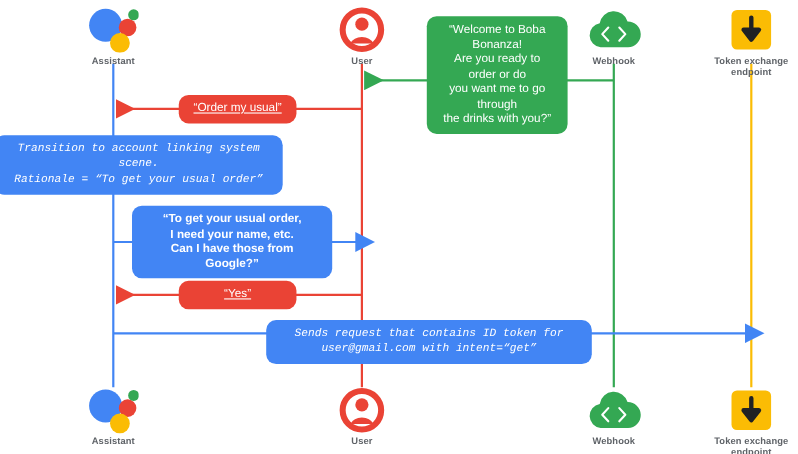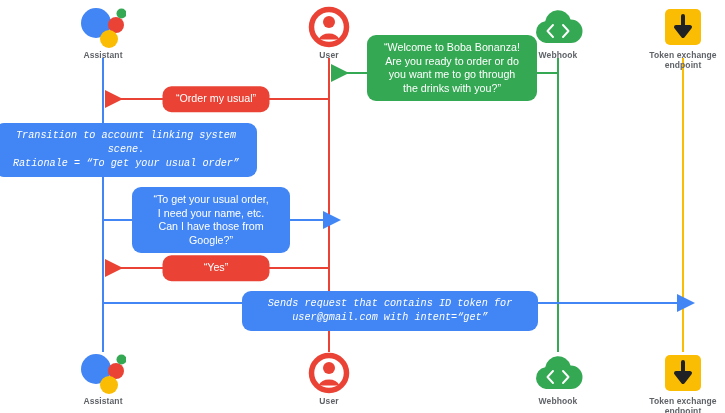--- a/index.html
+++ b/index.html
@@ -51,21 +51,21 @@
     border-radius: 9px;
     color: #ffffff;
     text-align: center;
     padding: 6px 11px;
     line-height: 13.5px;
     white-space: pre-line;
   }
   .msg.sans   { font-family: "Liberation Sans", sans-serif; font-size: 10.7px; }
   .msg.mono   { font-family: "Liberation Mono", monospace; font-style: italic; font-size: 10.2px; line-height: 14px; }
   .msg.green  { background: #34A853; }
-  .msg.red    { background: #EA4335; }
+  .msg.red    { background: #EA4335; text-decoration: underline; }
   .msg.blue   { background: #4285F4; }
 
   .centered { transform: translate(-50%, -50%); }
 </style>
 </head>
 <body>
 
 <div id="canvas">
 
   <svg id="svg-layer" viewBox="0 0 725 413">
@@ -187,31 +187,31 @@
         <rect x="2" y="2" width="36" height="36" rx="5" fill="#FBBC04"></rect>
         <path d="M20,9 L20,22 M13,20 L20,29 L27,20 Z" fill="#202124" stroke="#202124" stroke-width="4" stroke-linejoin="round" stroke-linecap="round"></path>
       </svg>
     </div>
     <div class="actor-label">
       <span>Token exchange</span><br>
       <span>endpoint</span>
     </div>
   </div>
 
-  <div class="msg sans green centered" style="left:452px; top:68px; width:170px;">“Welcome to Boba Bonanza!
+  <div class="msg sans green centered" style="left:452px; top:68px; width:128px;">“Welcome to Boba Bonanza!
 Are you ready to order or do
 you want me to go through
 the drinks with you?”</div>
 
   <div class="msg sans red centered" style="left:216px; top:99px; width:107px;">“Order my usual”</div>
 
   <div class="msg mono blue centered" style="left:126px; top:150px; width:262px;">Transition to account linking system scene.
 Rationale = “To get your usual order”</div>
 
-  <div class="msg sans blue centered" style="left:211px; top:220px; width:158px;">“To get your usual order,
+  <div class="msg sans blue centered" style="left:211px; top:220px; width:182px;font-weight:bold;">“To get your usual order,
 I need your name, etc.
 Can I have those from Google?”</div>
 
   <div class="msg sans red centered" style="left:216px; top:268px; width:107px;">“Yes”</div>
 
   <div class="msg mono blue centered" style="left:390px; top:311px; width:296px;">Sends request that contains ID token for
 user@gmail.com with intent=“get”</div>
 
 </div>
 

